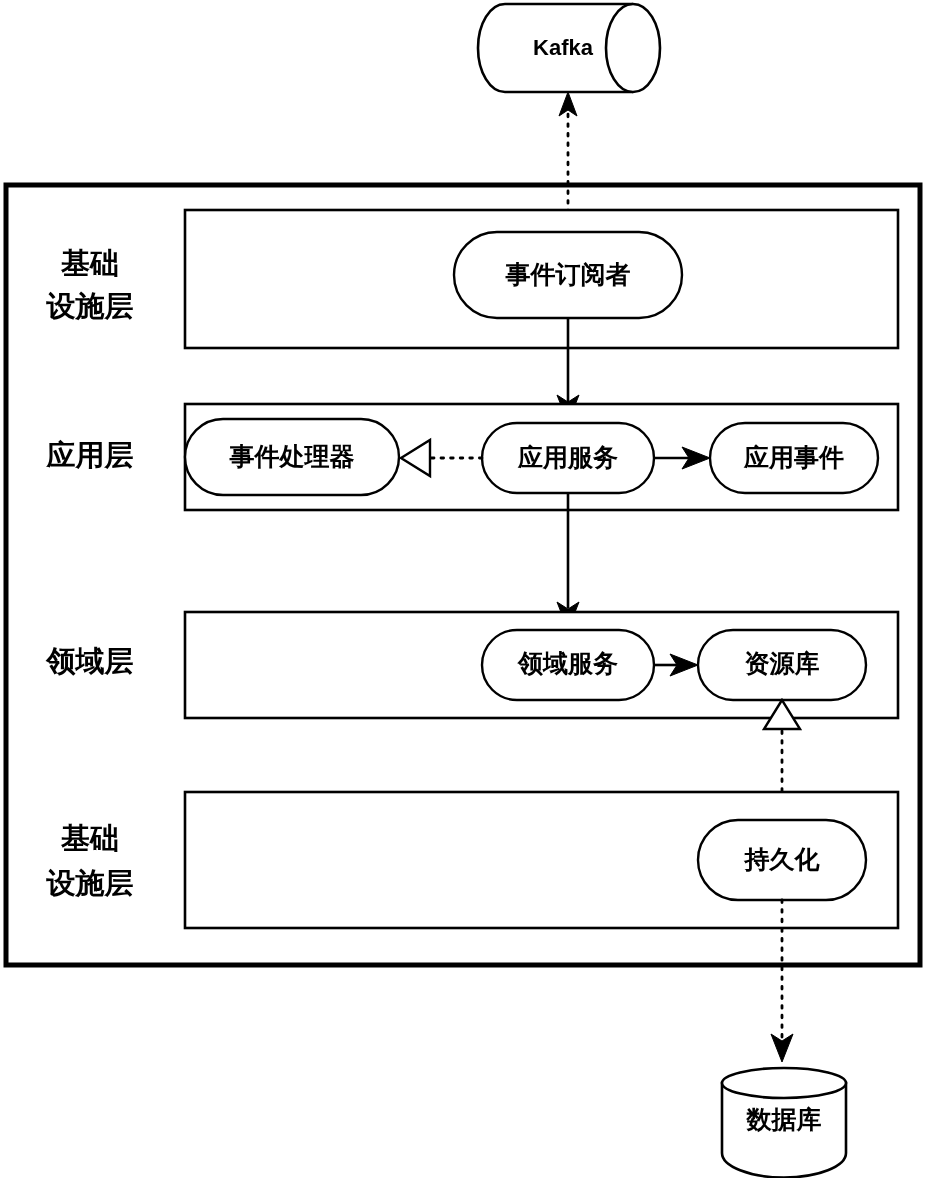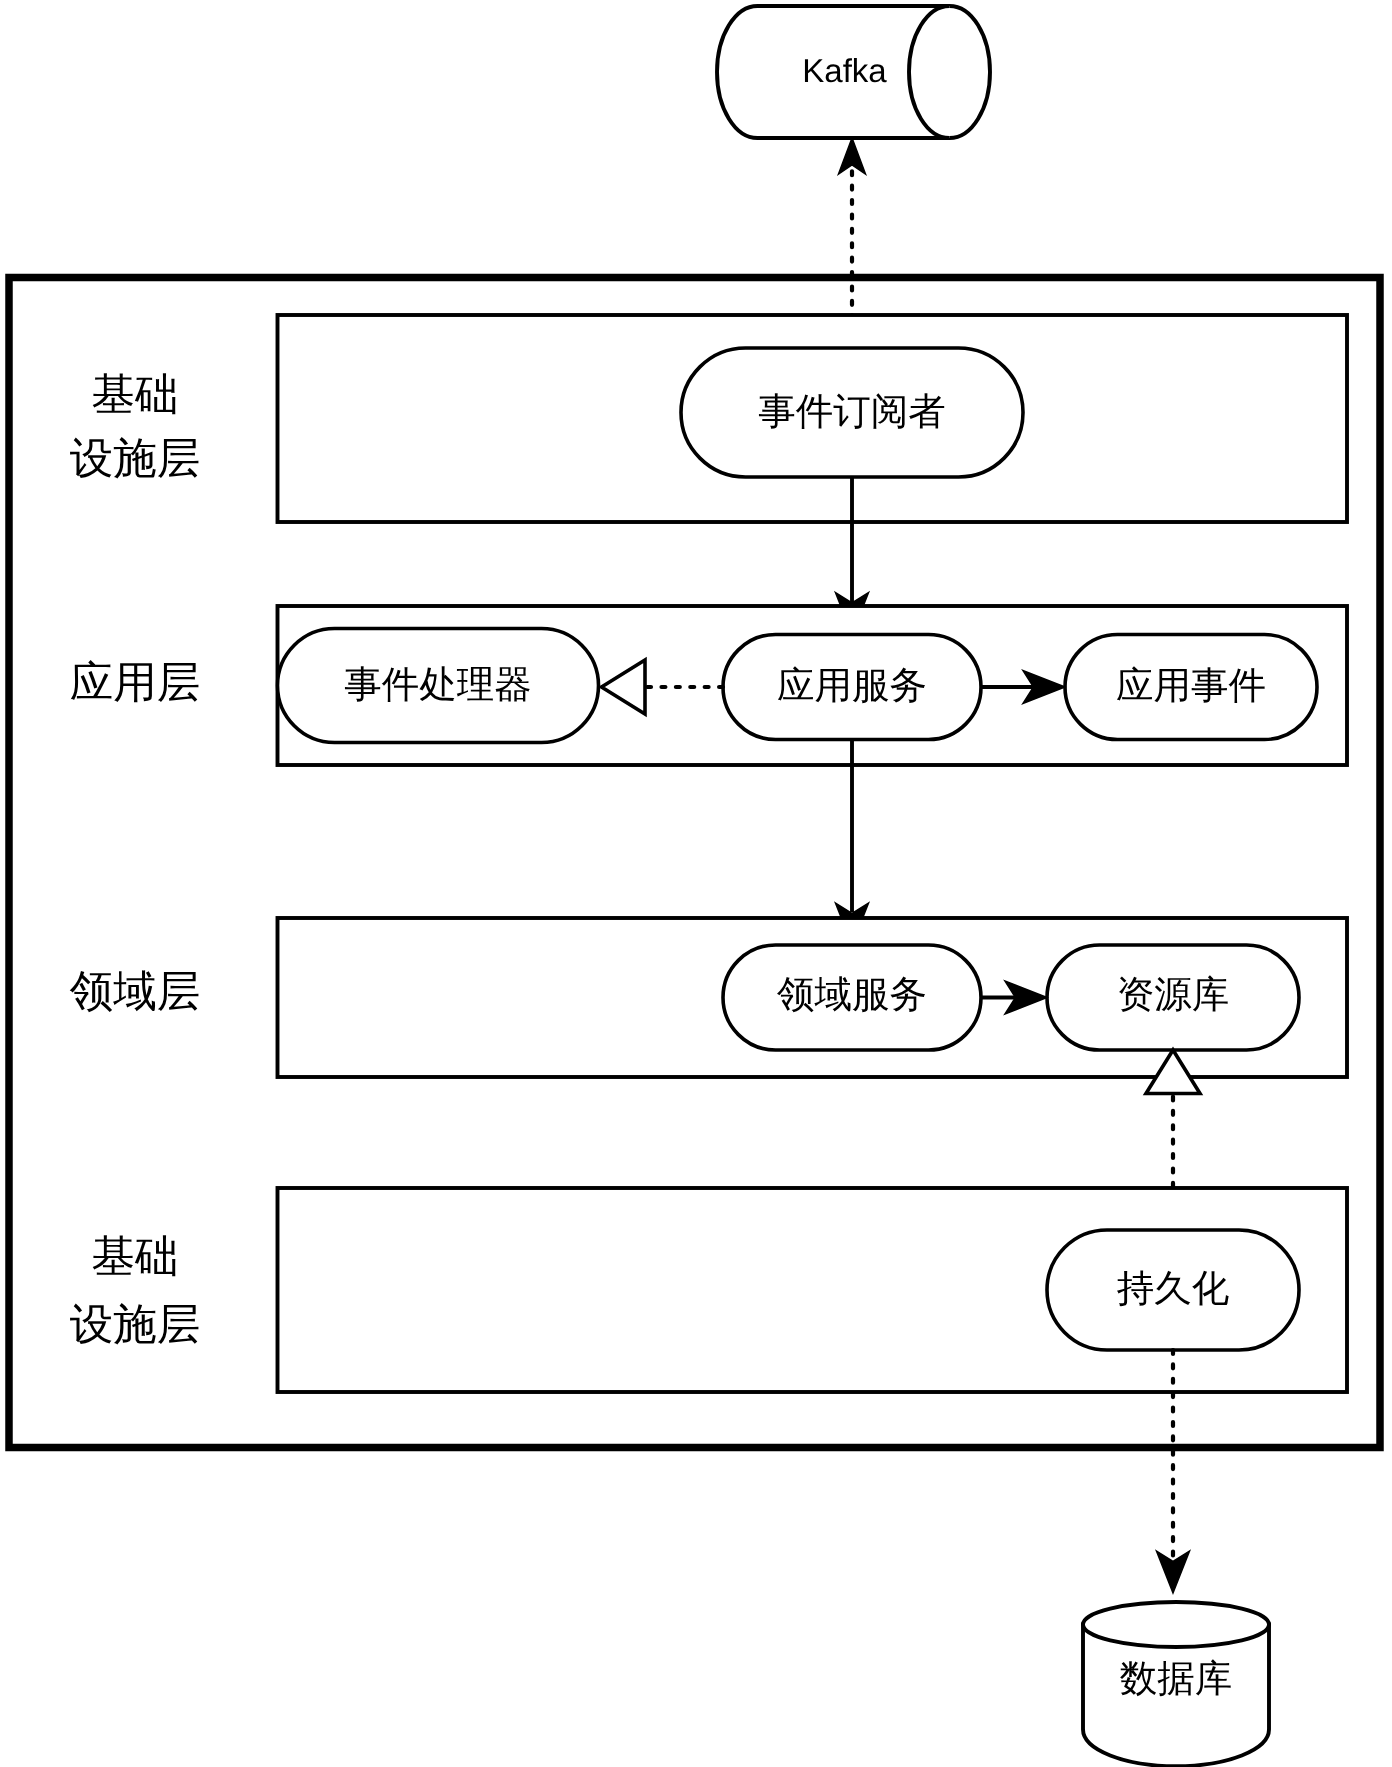--- a/index.html
+++ b/index.html
@@ -10,20 +10,21 @@
   body {
     width: 928px;
     height: 1178px;
     font-family: "Liberation Sans", "DejaVu Sans", sans-serif;
     overflow: hidden;
   }
   #diagram-root {
     position: relative;
     width: 928px;
     height: 1178px;
+    font-weight: bold;
   }
   svg#arch-svg {
     display: block;
     width: 928px;
     height: 1178px;
   }
   .outer-container {
     fill: none;
     stroke: #000000;
     stroke-width: 5;

